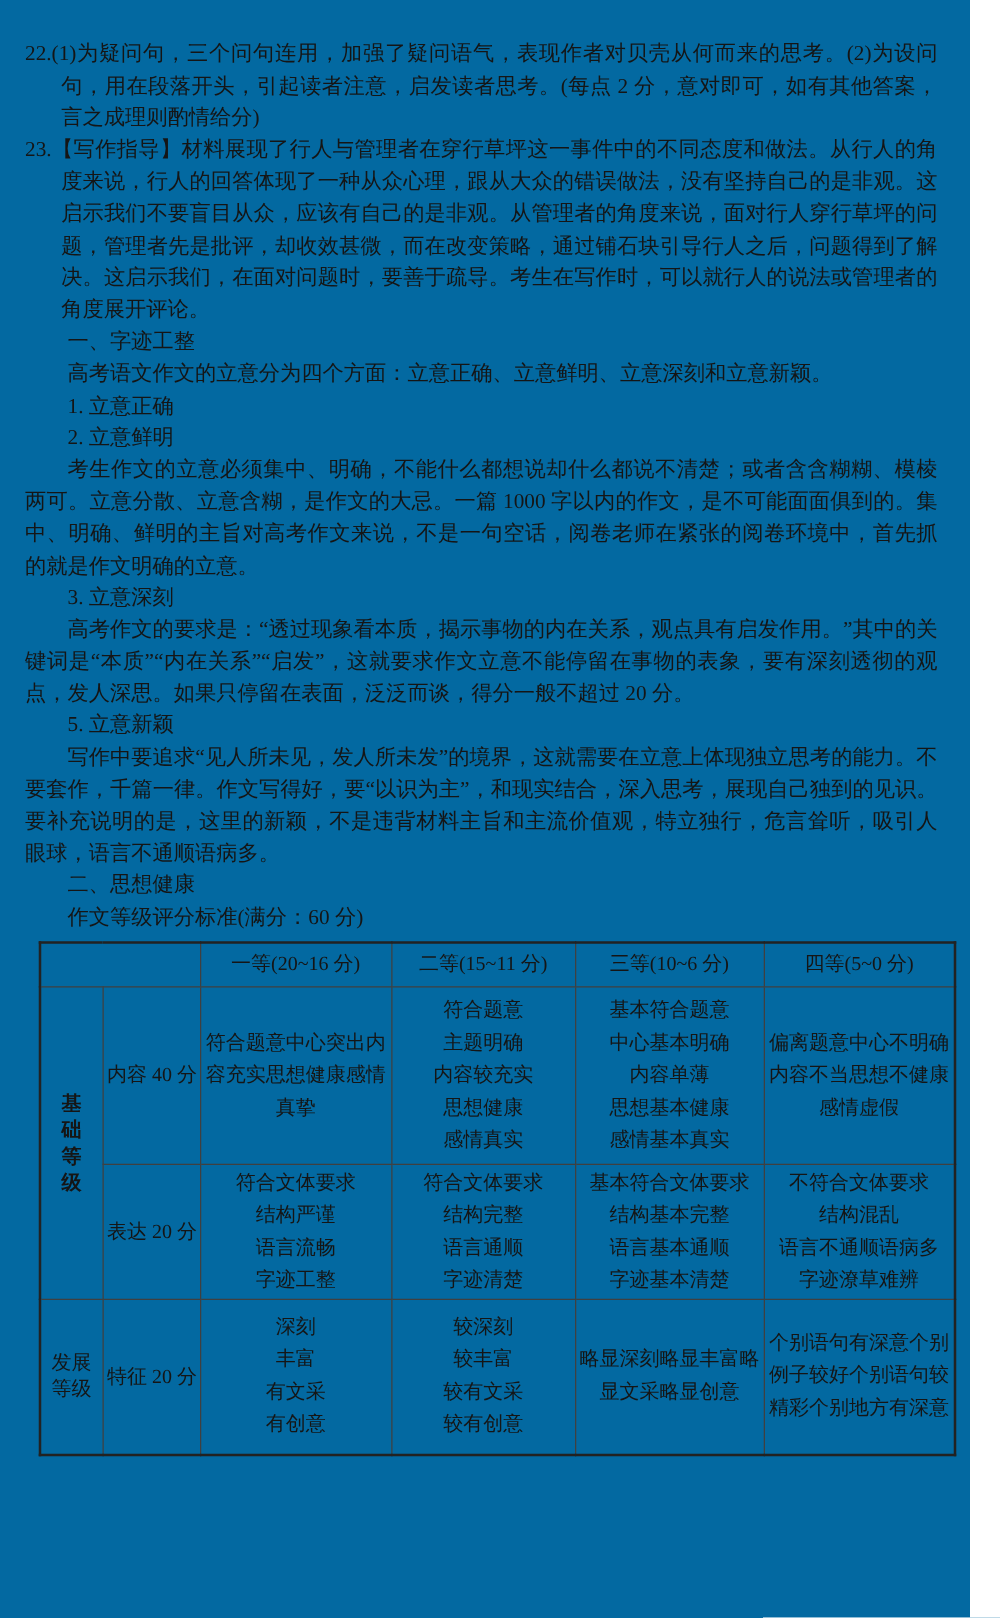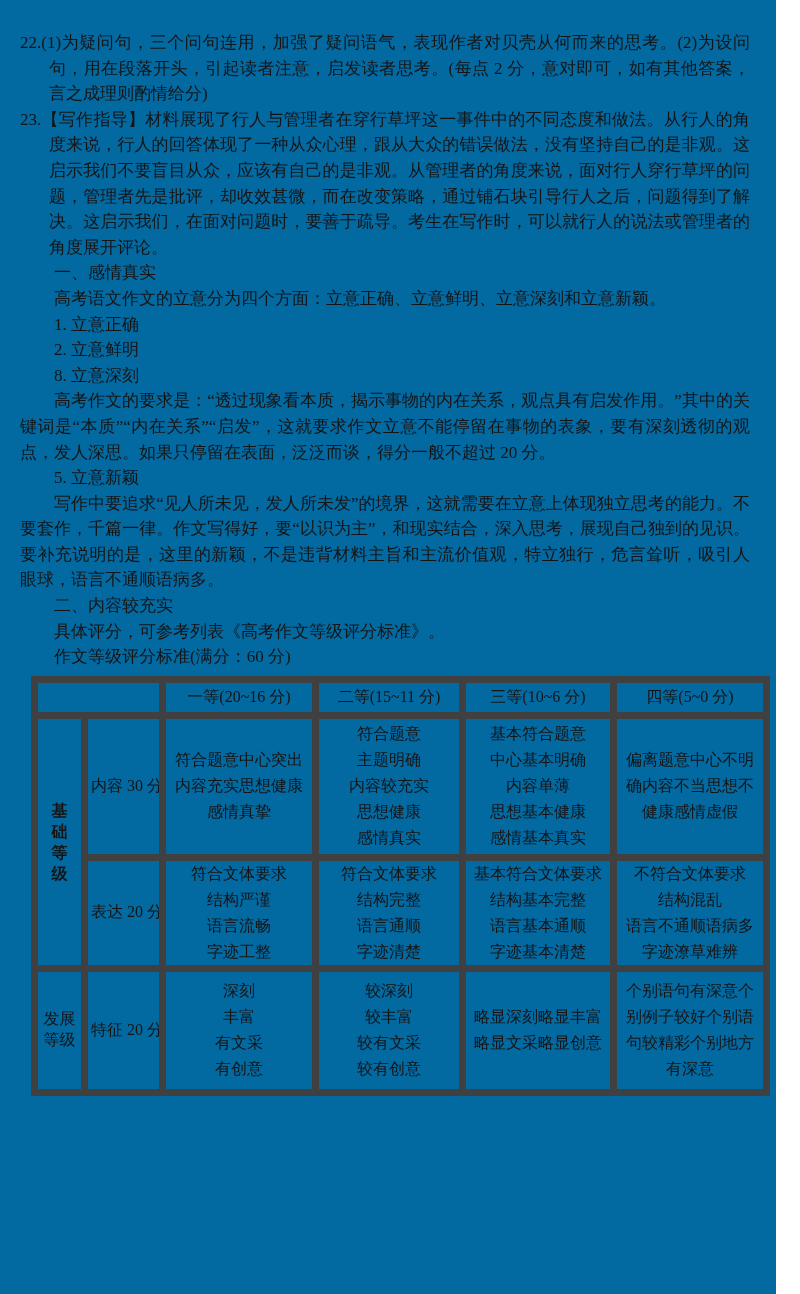--- a/index.html
+++ b/index.html
@@ -24,21 +24,21 @@
   .ind  { text-indent: 2em; }
 
   .gtable {
     border-collapse: collapse;
     table-layout: fixed;
     width: 732px;
     margin: 6px 0 0 11px;
     border: 2px solid #222;
   }
   .gtable th, .gtable td {
-    border: 7px solid #404040;
+    border: 1px solid #404040;
     font-weight: normal;
     text-align: center;
     vertical-align: middle;
     font-size: 16px;
     padding: 0 3px;
     overflow: hidden;
   }
   .c0 { width: 50px; }
   .c1 { width: 78px; }
   .c2 { width: 153px; }
@@ -59,30 +59,30 @@
     font-weight: bold;
   }
 </style>
 </head>
 <body>
 
 <div class="page">
   <div class="doc">
     <p class="hang">22.(1)为疑问句，三个问句连用，加强了疑问语气，表现作者对贝壳从何而来的思考。(2)为设问句，用在段落开头，引起读者注意，启发读者思考。(每点 2 分，意对即可，如有其他答案，言之成理则酌情给分)</p>
     <p class="hang">23.【写作指导】材料展现了行人与管理者在穿行草坪这一事件中的不同态度和做法。从行人的角度来说，行人的回答体现了一种从众心理，跟从大众的错误做法，没有坚持自己的是非观。这启示我们不要盲目从众，应该有自己的是非观。从管理者的角度来说，面对行人穿行草坪的问题，管理者先是批评，却收效甚微，而在改变策略，通过铺石块引导行人之后，问题得到了解决。这启示我们，在面对问题时，要善于疏导。考生在写作时，可以就行人的说法或管理者的角度展开评论。</p>
-    <p class="ind">一、感情真实</p>
+    <p class="ind">一、字迹工整</p>
     <p class="ind">高考语文作文的立意分为四个方面：立意正确、立意鲜明、立意深刻和立意新颖。</p>
     <p class="ind">1. 立意正确</p>
     <p class="ind">2. 立意鲜明</p>
-    <p class="ind">8. 立意深刻</p>
+    <p class="ind">考生作文的立意必须集中、明确，不能什么都想说却什么都说不清楚；或者含含糊糊、模棱两可。立意分散、立意含糊，是作文的大忌。一篇 1000 字以内的作文，是不可能面面俱到的。集中、明确、鲜明的主旨对高考作文来说，不是一句空话，阅卷老师在紧张的阅卷环境中，首先抓的就是作文明确的立意。</p>
+    <p class="ind">3. 立意深刻</p>
     <p class="ind">高考作文的要求是：“透过现象看本质，揭示事物的内在关系，观点具有启发作用。”其中的关键词是“本质”“内在关系”“启发”，这就要求作文立意不能停留在事物的表象，要有深刻透彻的观点，发人深思。如果只停留在表面，泛泛而谈，得分一般不超过 20 分。</p>
     <p class="ind">5. 立意新颖</p>
     <p class="ind">写作中要追求“见人所未见，发人所未发”的境界，这就需要在立意上体现独立思考的能力。不要套作，千篇一律。作文写得好，要“以识为主”，和现实结合，深入思考，展现自己独到的见识。要补充说明的是，这里的新颖，不是违背材料主旨和主流价值观，特立独行，危言耸听，吸引人眼球，语言不通顺语病多。</p>
-    <p class="ind">二、内容较充实</p>
-    <p class="ind">具体评分，可参考列表《高考作文等级评分标准》。</p>
+    <p class="ind">二、思想健康</p>
     <p class="ind">作文等级评分标准(满分：60 分)</p>
   </div>
 
   <table class="gtable">
     <colgroup>
       <col class="c0">
         <col class="c1">
         <col class="c2">
         <col class="c3">
         <col class="c4">
@@ -91,21 +91,21 @@
     <tbody>
       <tr class="r-head">
         <td colspan="2"></td>
         <th>一等(20~16 分)</th>
         <th>二等(15~11 分)</th>
         <th>三等(10~6 分)</th>
         <th>四等(5~0 分)</th>
       </tr>
       <tr class="r-content">
         <td rowspan="2"><span class="vtext">基础等级</span></td>
-        <td class="score">内容 30 分</td>
+        <td class="score">内容 40 分</td>
         <td class="grade">符合题意中心突出内容充实思想健康感情真挚</td>
         <td class="grade">符合题意
 主题明确
 内容较充实
 思想健康
 感情真实</td>
         <td class="grade">基本符合题意
 中心基本明确
 内容单薄
 思想基本健康

